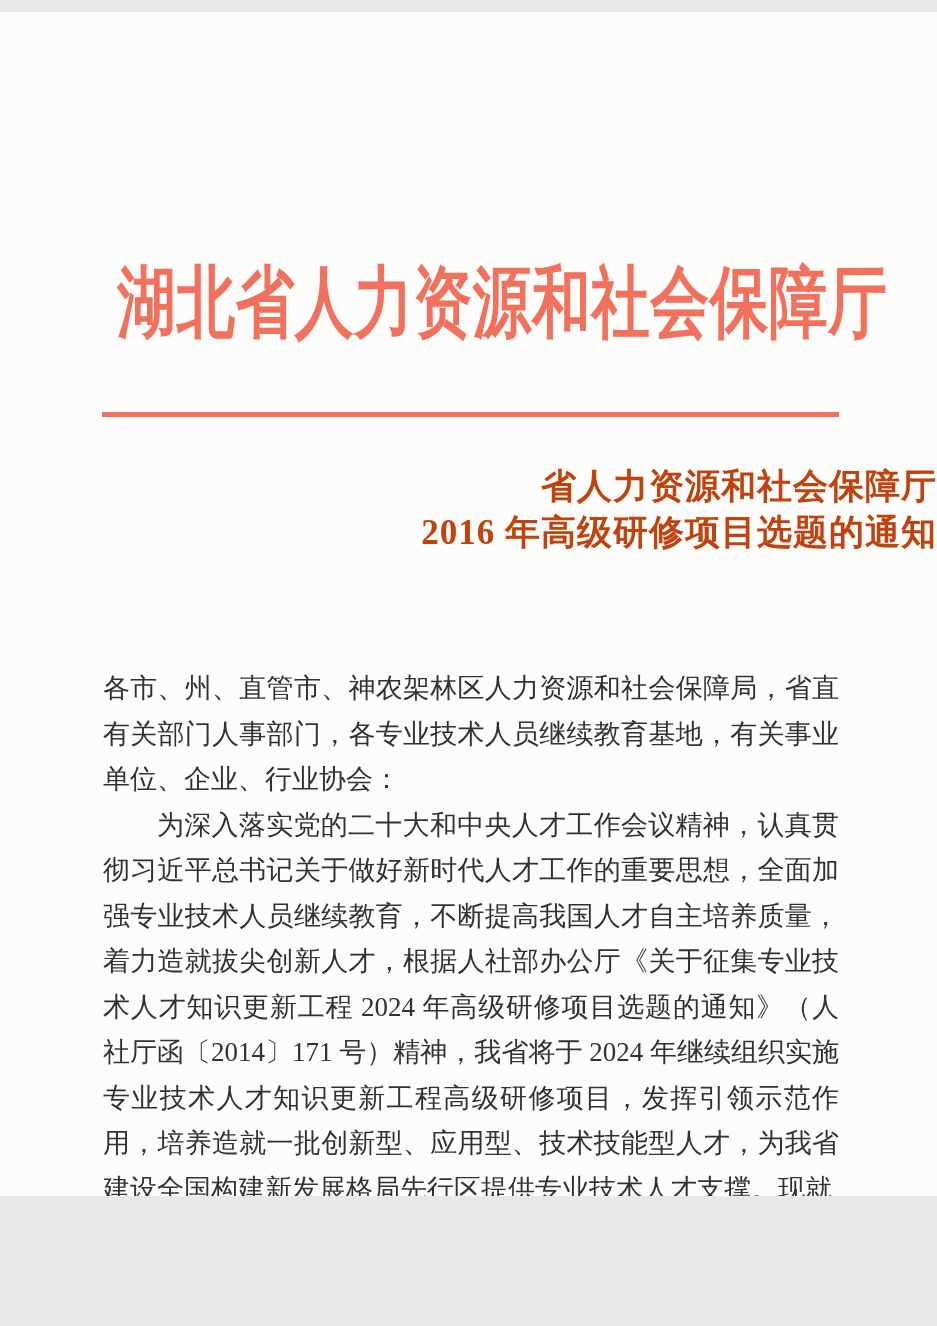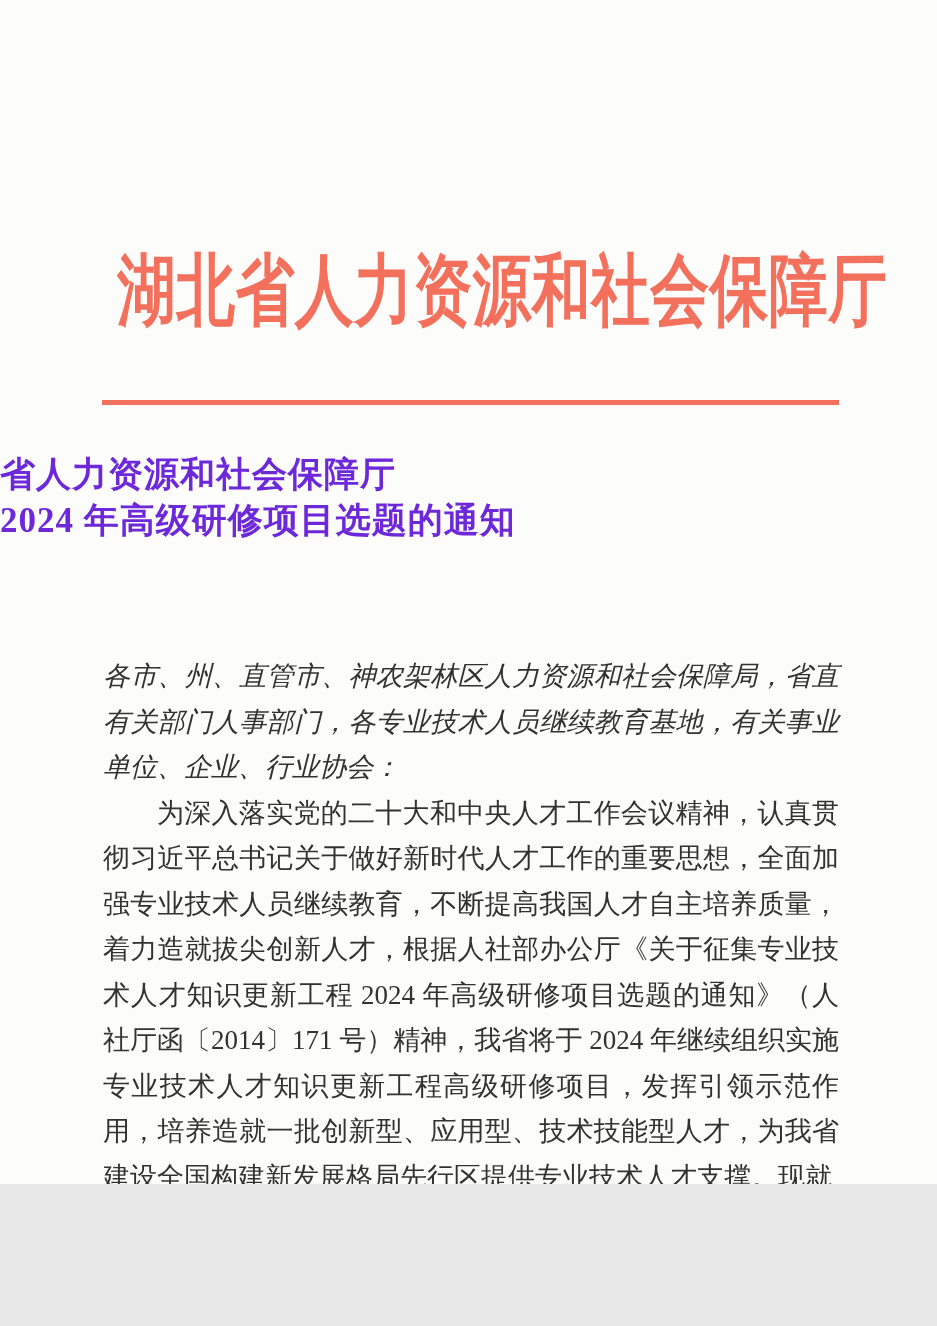--- a/index.html
+++ b/index.html
@@ -4,21 +4,21 @@
 <style>
   html, body {
     margin: 0;
     padding: 0;
     background: #e8e8e8;
   }
   .page {
     position: relative;
     width: 937px;
     height: 1184px;
-    margin: 0 auto;
+    margin: 12px auto;
     background: #fcfcfb;
     overflow: hidden;
     font-family: "Liberation Serif", "DejaVu Serif", serif;
   }
   
   .letterhead {
     position: absolute;
     top: 246px;
     left: 0;
     width: 100%;
@@ -40,42 +40,41 @@
     width: 737px;
     height: 5px;
     background: #f2705c;
   }
   
   .doc-title {
     position: absolute;
     top: 452px;
     left: 0;
     width: 100%;
-    text-align: left;
-    color: #6d28d9;
+    text-align: right;
+    color: #c2410c;
     font-weight: bold;
     font-size: 35px;
     line-height: 46px;
     letter-spacing: 1px;
   }
   
   .doc-body {
     position: absolute;
     top: 654px;
     left: 103px;
     width: 736px;
     color: #323232;
     font-size: 27px;
     line-height: 45.5px;
     text-align: justify;
     text-justify: inter-character;
   }
   .salutation {
     margin: 0;
-    font-style: italic;
   }
   .main-paragraph {
     margin: 0;
     text-indent: 2em;
   }
   
   .page-number {
     position: absolute;
     top: 1218px;
     right: 133px;
@@ -89,21 +88,21 @@
 <body>
 
 <div class="page">
 
   <div class="letterhead">湖北省人力资源和社会保障厅</div>
 
   <div class="red-rule"></div>
 
   <div class="doc-title">
     <div>省人力资源和社会保障厅</div>
-    <div>2024 年高级研修项目选题的通知</div>
+    <div>2016 年高级研修项目选题的通知</div>
   </div>
 
   <div class="doc-body">
     <p class="salutation">各市、州、直管市、神农架林区人力资源和社会保障局，省直有关部门人事部门，各专业技术人员继续教育基地，有关事业单位、企业、行业协会：</p>
     <p class="main-paragraph">为深入落实党的二十大和中央人才工作会议精神，认真贯彻习近平总书记关于做好新时代人才工作的重要思想，全面加强专业技术人员继续教育，不断提高我国人才自主培养质量，着力造就拔尖创新人才，根据人社部办公厅《关于征集专业技术人才知识更新工程 2024 年高级研修项目选题的通知》（人社厅函〔2014〕171 号）精神，我省将于 2024 年继续组织实施专业技术人才知识更新工程高级研修项目，发挥引领示范作用，培养造就一批创新型、应用型、技术技能型人才，为我省建设全国构建新发展格局先行区提供专业技术人才支撑。现就</p>
   </div>
 
   <div class="page-number">— 1 —</div>
 
 </div>

